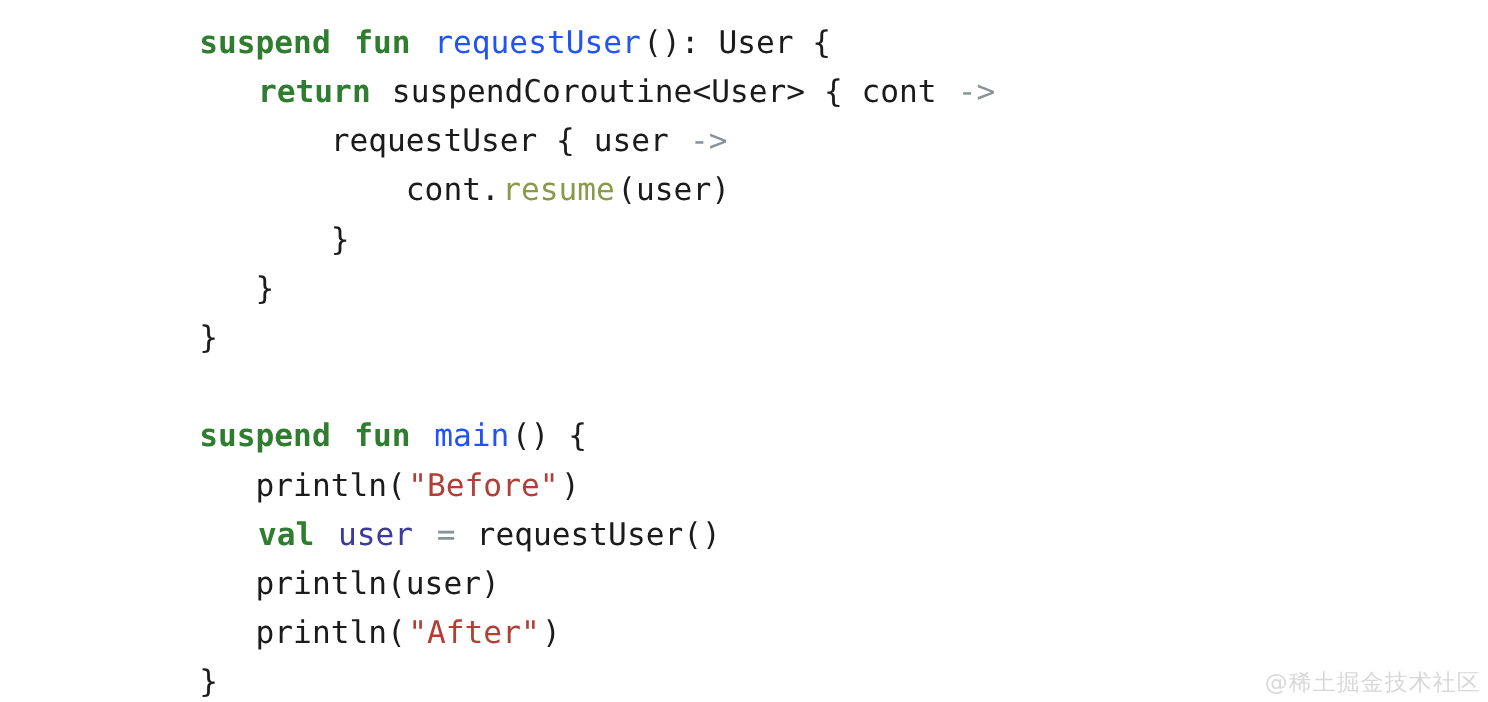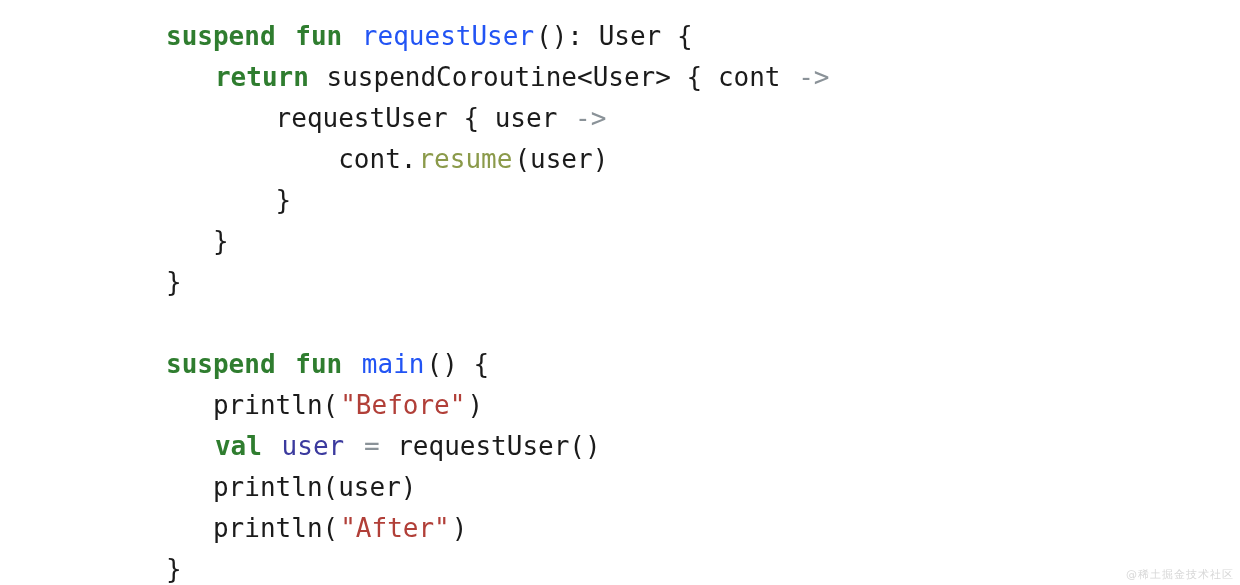--- a/index.html
+++ b/index.html
@@ -32,21 +32,21 @@
   .tok-function  { color: var(--c-function); }
   .tok-string    { color: var(--c-string); }
   .tok-extension { color: var(--c-extension); }
   .tok-variable  { color: var(--c-variable); }
   .tok-operator  { color: var(--c-operator); }
   .tok-plain     { color: var(--c-plain); }
   .watermark {
     position: absolute;
     right: 8px;
     bottom: 5px;
-    font-size: 11px;
+    font-size: 19px;
     letter-spacing: 1px;
     font-family: "DejaVu Sans", "Liberation Sans", sans-serif;
   }
 </style>
 </head>
 <body>
 
 <div class="page" style="background: rgb(255, 255, 255);">
   <pre class="code-block" id="code-block"><div class="code-line"><span class="tok tok-keyword">suspend</span><span class="tok tok-plain"> </span><span class="tok tok-keyword">fun</span><span class="tok tok-plain"> </span><span class="tok tok-function">requestUser</span><span class="tok tok-plain">(): User {</span></div><div class="code-line"><span class="tok tok-plain">   </span><span class="tok tok-keyword">return</span><span class="tok tok-plain"> suspendCoroutine&lt;User&gt; { cont </span><span class="tok tok-operator">-&gt;</span></div><div class="code-line"><span class="tok tok-plain">       requestUser { user </span><span class="tok tok-operator">-&gt;</span></div><div class="code-line"><span class="tok tok-plain">           cont.</span><span class="tok tok-extension">resume</span><span class="tok tok-plain">(user)</span></div><div class="code-line"><span class="tok tok-plain">       }</span></div><div class="code-line"><span class="tok tok-plain">   }</span></div><div class="code-line"><span class="tok tok-plain">}</span></div><div class="code-line"></div><div class="code-line"><span class="tok tok-keyword">suspend</span><span class="tok tok-plain"> </span><span class="tok tok-keyword">fun</span><span class="tok tok-plain"> </span><span class="tok tok-function">main</span><span class="tok tok-plain">() {</span></div><div class="code-line"><span class="tok tok-plain">   println(</span><span class="tok tok-string">"Before"</span><span class="tok tok-plain">)</span></div><div class="code-line"><span class="tok tok-plain">   </span><span class="tok tok-keyword">val</span><span class="tok tok-plain"> </span><span class="tok tok-variable">user</span><span class="tok tok-plain"> </span><span class="tok tok-operator">=</span><span class="tok tok-plain"> requestUser()</span></div><div class="code-line"><span class="tok tok-plain">   println(user)</span></div><div class="code-line"><span class="tok tok-plain">   println(</span><span class="tok tok-string">"After"</span><span class="tok tok-plain">)</span></div><div class="code-line"><span class="tok tok-plain">}</span></div></pre>
   <div class="watermark" style="color: rgb(216, 216, 216);">@稀土掘金技术社区</div>

